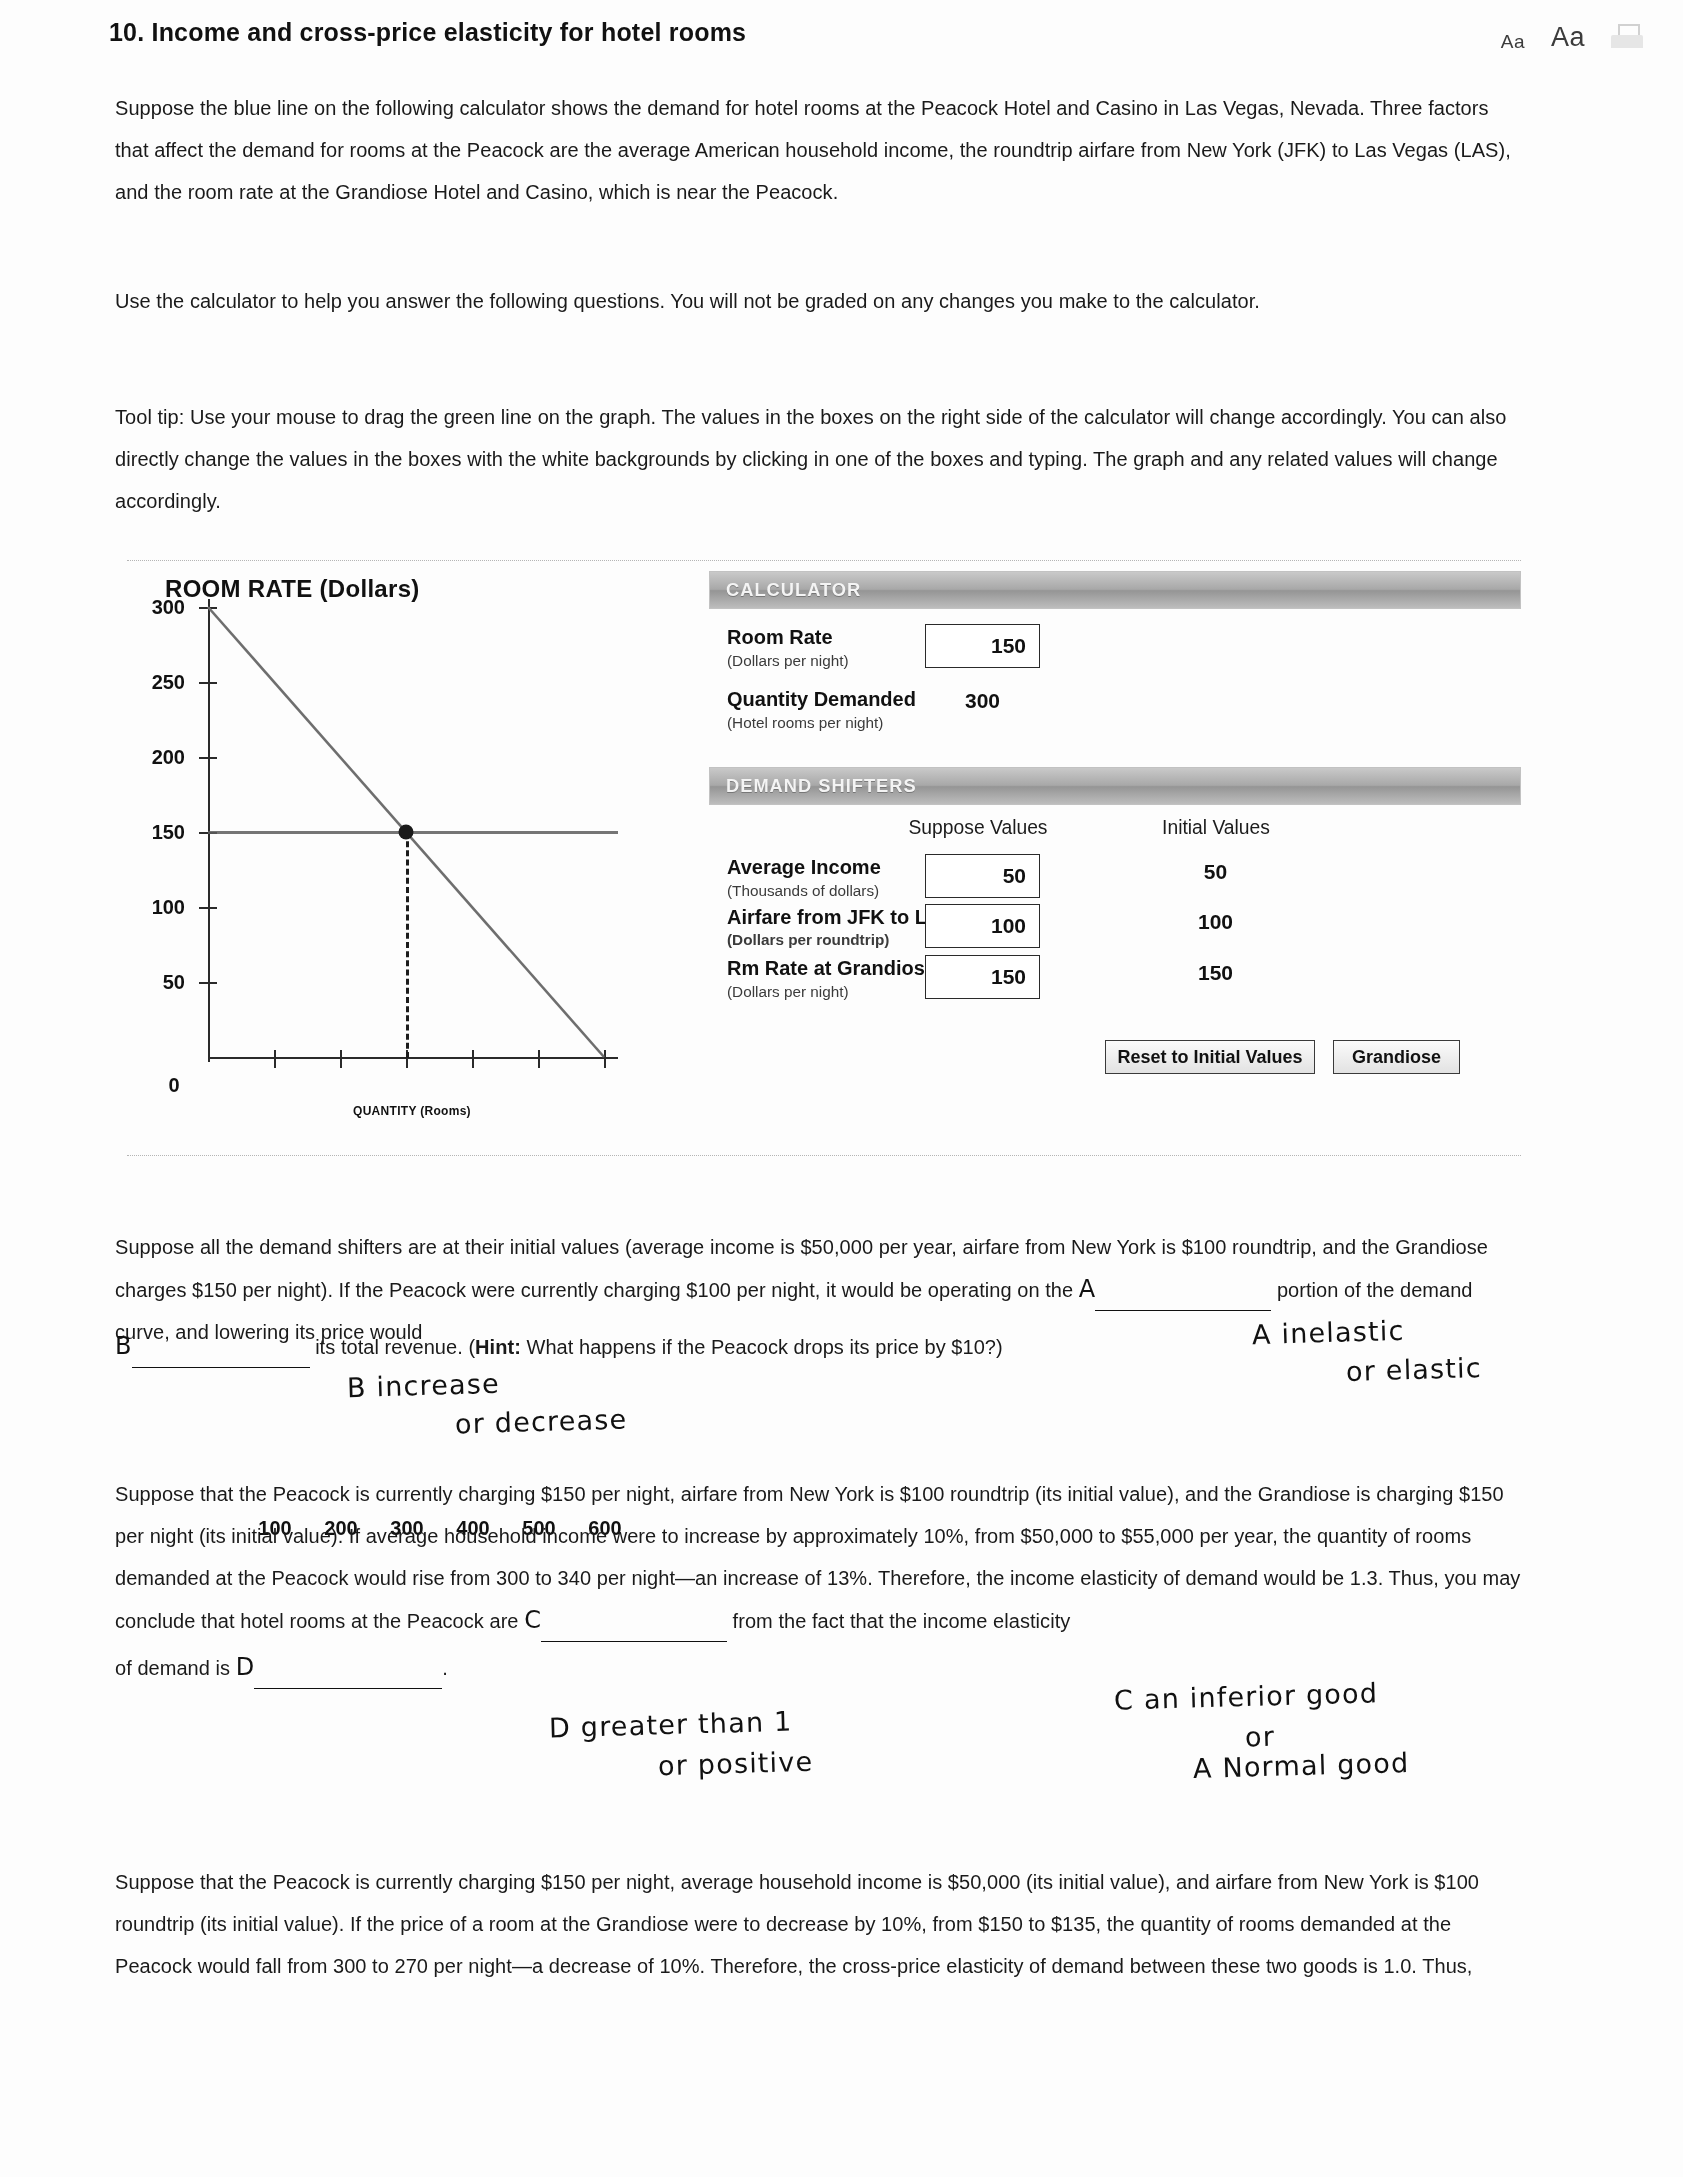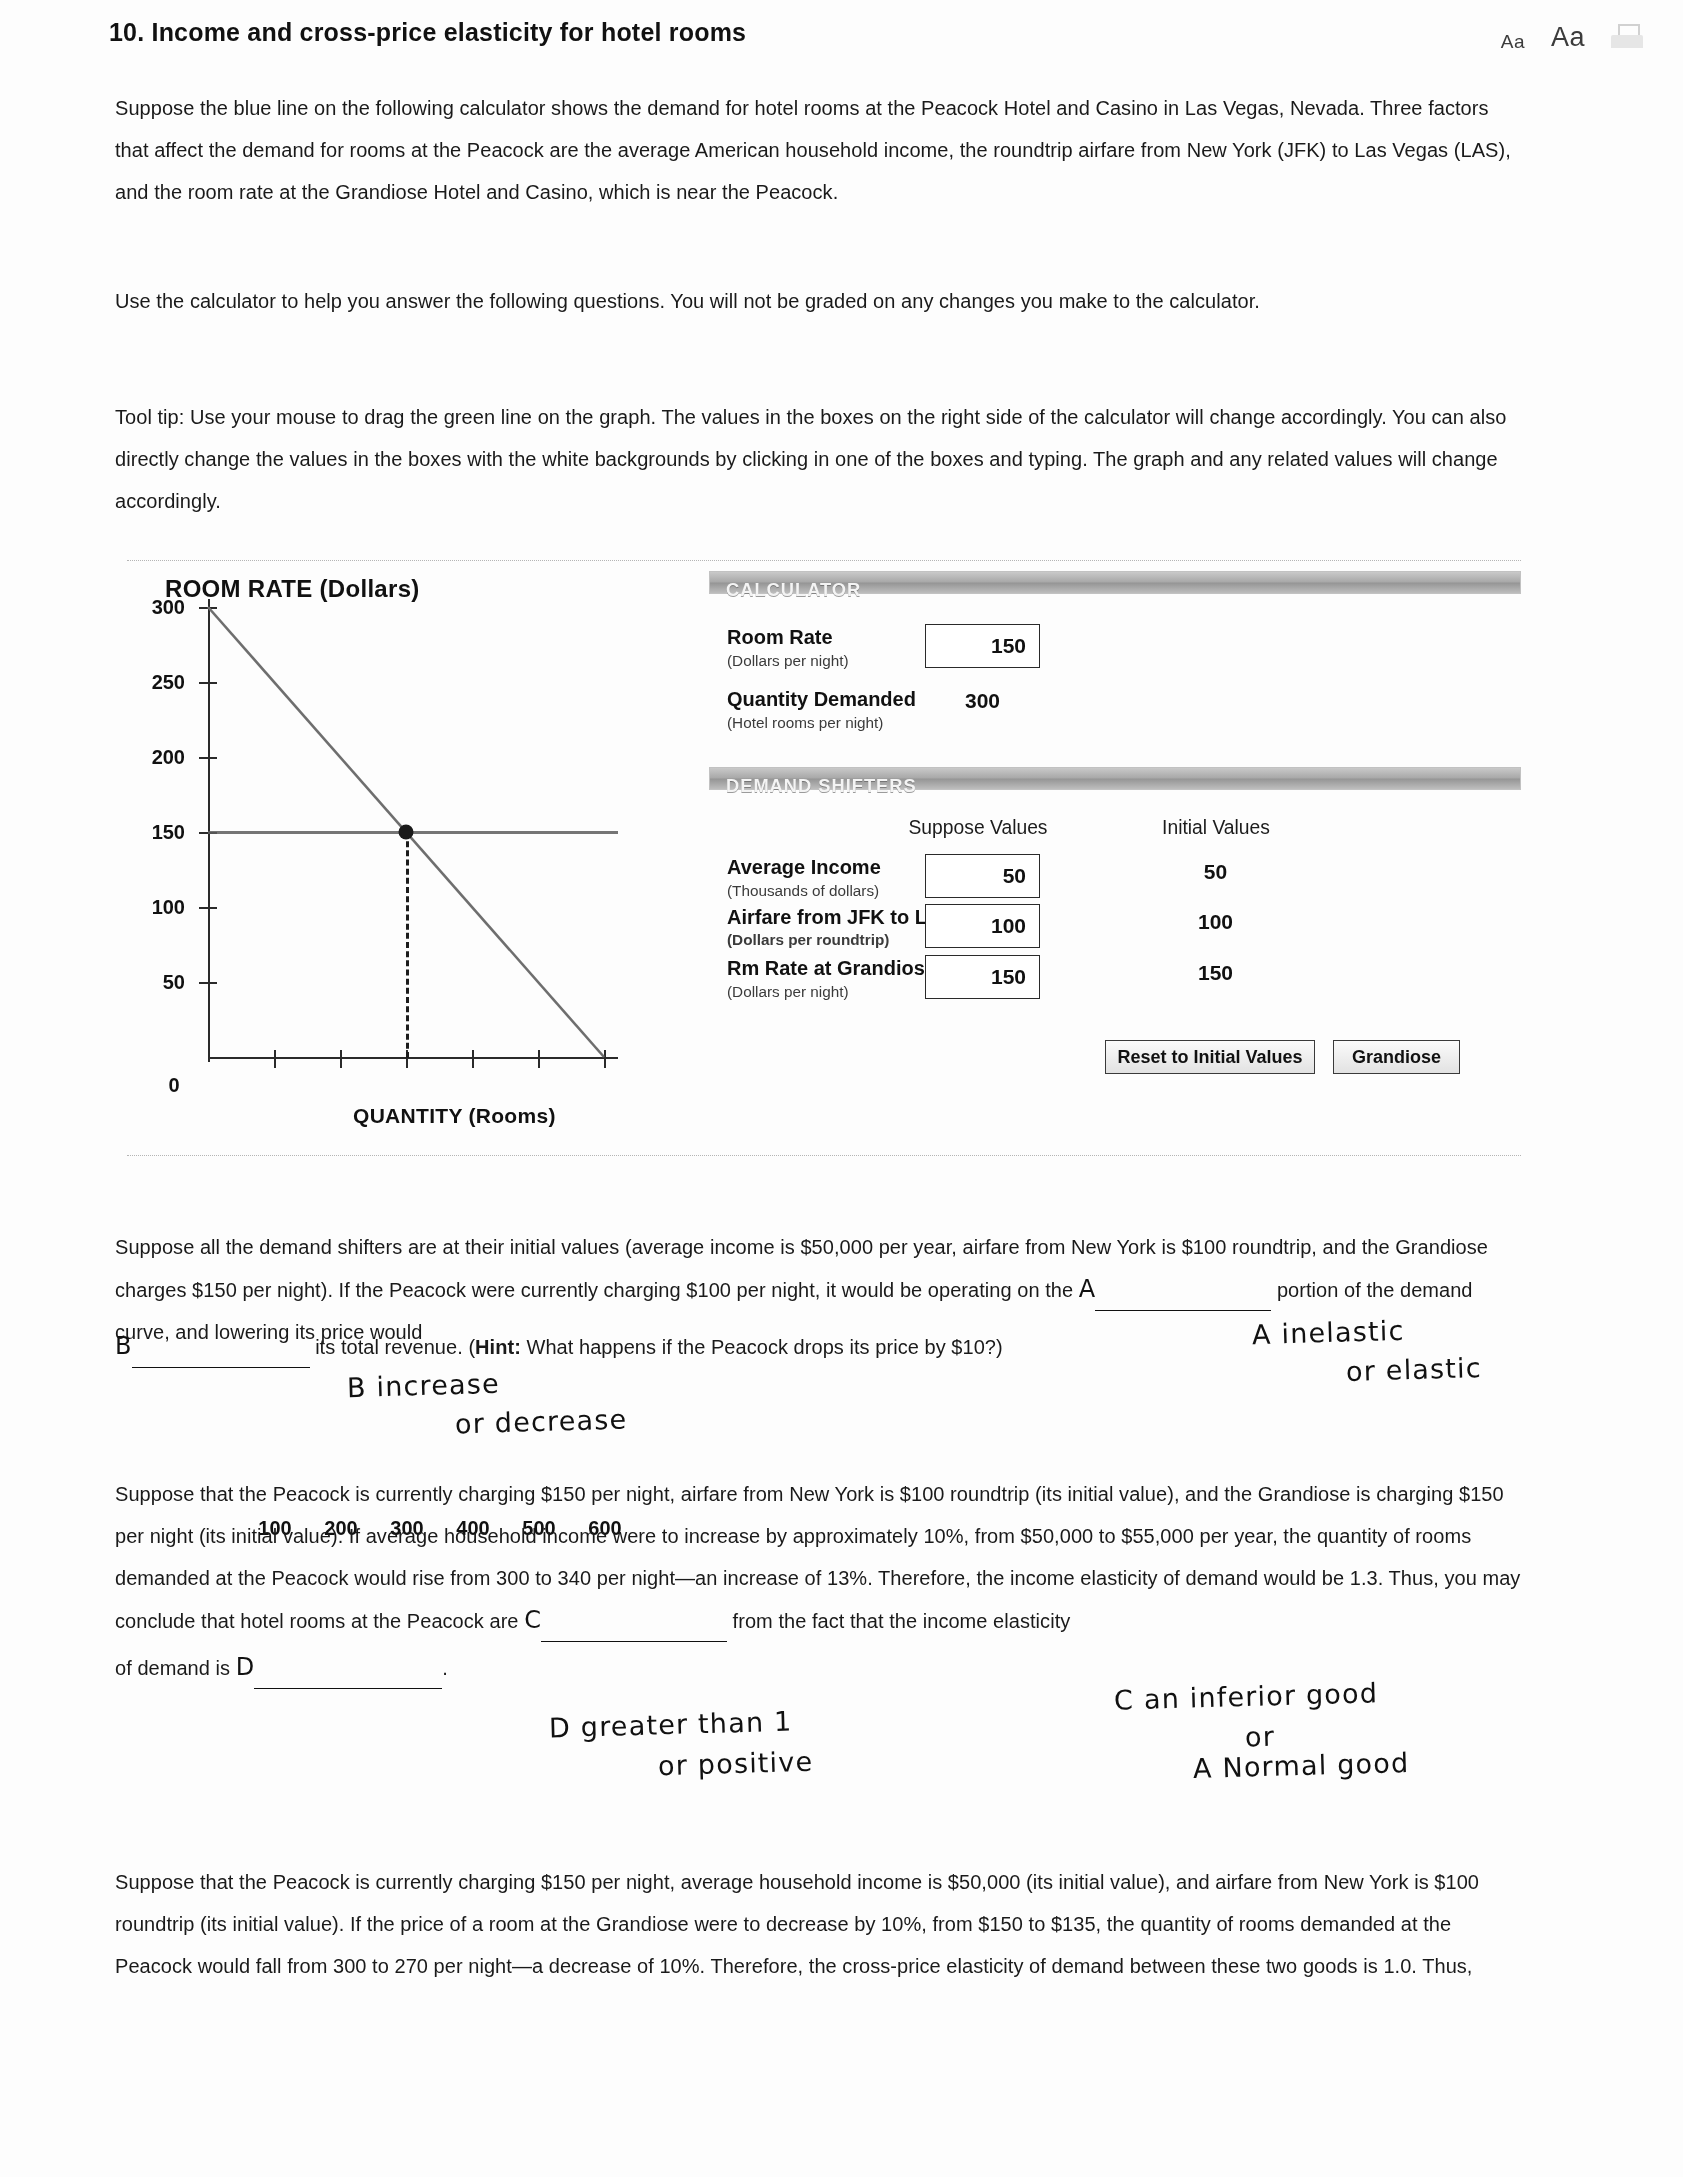--- a/index.html
+++ b/index.html
@@ -102,21 +102,21 @@
     left: 38px; top: 4px;
     font-size: 24px;
     font-weight: bold;
     letter-spacing: 0.3px;
     color: #111;
     white-space: nowrap;
   }
   .chart-xtitle {
     position: absolute;
     left: 226px; top: 533px;
-    font-size: 21px;
+    font-size: 12px;
     font-weight: bold;
     letter-spacing: 0.3px;
     color: #111;
     white-space: nowrap;
   }
   .plot {
     position: absolute;
     left: 81px; top: 36px;
     width: 396px; height: 450px;
   }
@@ -183,21 +183,21 @@
   .calc {
     position: absolute;
     left: 582px; top: 10px;
     width: 812px;
     height: 564px;
   }
   .sec-bar {
     position: absolute;
     left: 0;
     width: 100%;
-    height: 23px;
+    height: 38px;
     background: linear-gradient(to bottom, #c9c9c9 0%, #a8a8a8 48%, #959595 52%, #bdbdbd 100%);
     border: 1px solid #c2c2c2;
     box-sizing: border-box;
   }
   .sec-bar span {
     position: absolute;
     left: 16px; top: 7px;
     font-size: 18.3px;
     font-weight: bold;
     letter-spacing: 1px;

